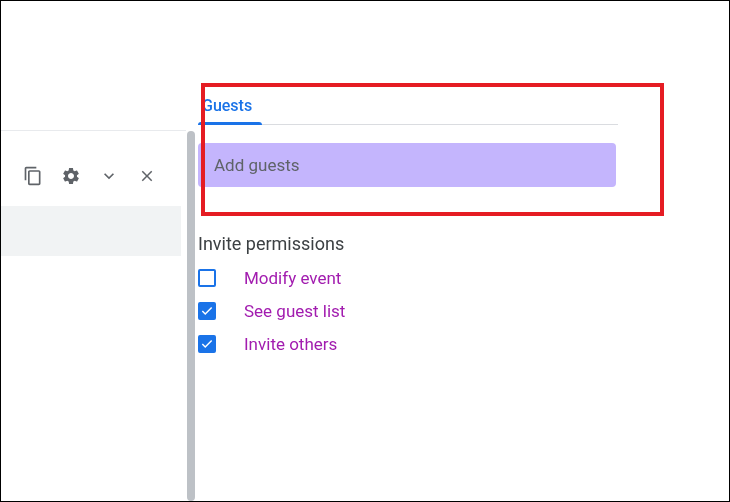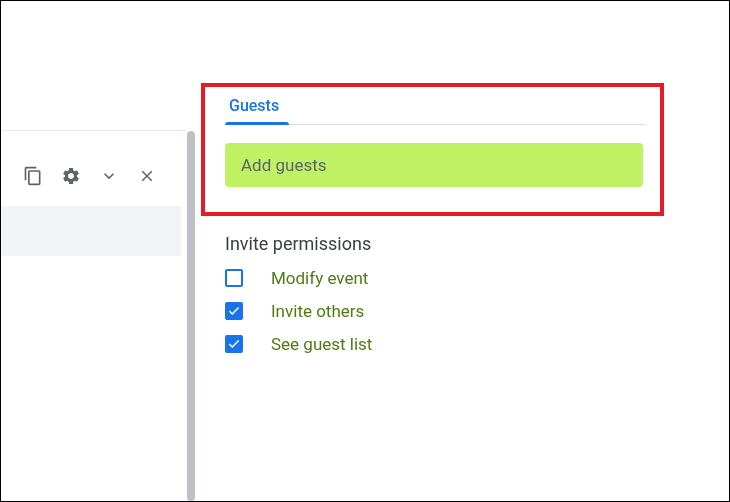--- a/index.html
+++ b/index.html
@@ -58,21 +58,21 @@
       position: absolute;
       left: 186px;
       top: 130px;
       width: 8px;
       height: 370px;
       background: #bdc1c6;
       border-radius: 4px;
     }
     .main-content {
       position: absolute;
-      left: 224px;
+      left: 197px;
       top: 86px;
       width: 440px;
     }
     .highlight-box {
       position: absolute;
       left: 200px;
       top: 82px;
       width: 463px;
       height: 133px;
       border: 4px solid #e51c23;
@@ -106,21 +106,21 @@
       left: 0;
       bottom: 0;
       width: 420px;
       height: 1px;
       background: #dadce0;
     }
     .add-guests-input {
       margin-top: 18px;
       width: 418px;
       height: 44px;
-      background: #bef264;
+      background: #c4b5fd;
       border: none;
       border-radius: 4px;
       padding: 8px 16px;
       font-size: 17px;
       color: #5f6368;
       outline: none;
       font-family: inherit;
     }
     .add-guests-input::placeholder {
       color: #5f6368;
@@ -158,21 +158,21 @@
       background: #1a73e8;
       border: 2px solid #1a73e8;
     }
     .checkbox.checked svg {
       stroke: #fff;
       stroke-width: 2.5;
       fill: none;
     }
     .perm-label {
       font-size: 17px;
-      color: #4d7c0f;
+      color: #a21caf;
     }
   </style>
 </head>
 <body>
 
 <div class="hr-line"></div>
 
 <div class="left-panel">
   <div class="icon-row">
     <div class="icon-btn">
@@ -215,27 +215,27 @@
       <div class="checkbox unchecked"></div>
       <div class="perm-label">Modify event</div>
     </div>
 
     <div class="perm-row">
       <div class="checkbox checked">
         <svg width="14" height="14" viewBox="0 0 24 24">
             <polyline points="4 12 9 17 20 6"></polyline>
           </svg>
       </div>
-      <div class="perm-label">Invite others</div>
+      <div class="perm-label">See guest list</div>
     </div>
 
     <div class="perm-row">
       <div class="checkbox checked">
         <svg width="14" height="14" viewBox="0 0 24 24">
             <polyline points="4 12 9 17 20 6"></polyline>
           </svg>
       </div>
-      <div class="perm-label">See guest list</div>
+      <div class="perm-label">Invite others</div>
     </div>
   </div>
 </div>
 
 <div class="highlight-box"></div>
 
 </body></html>

